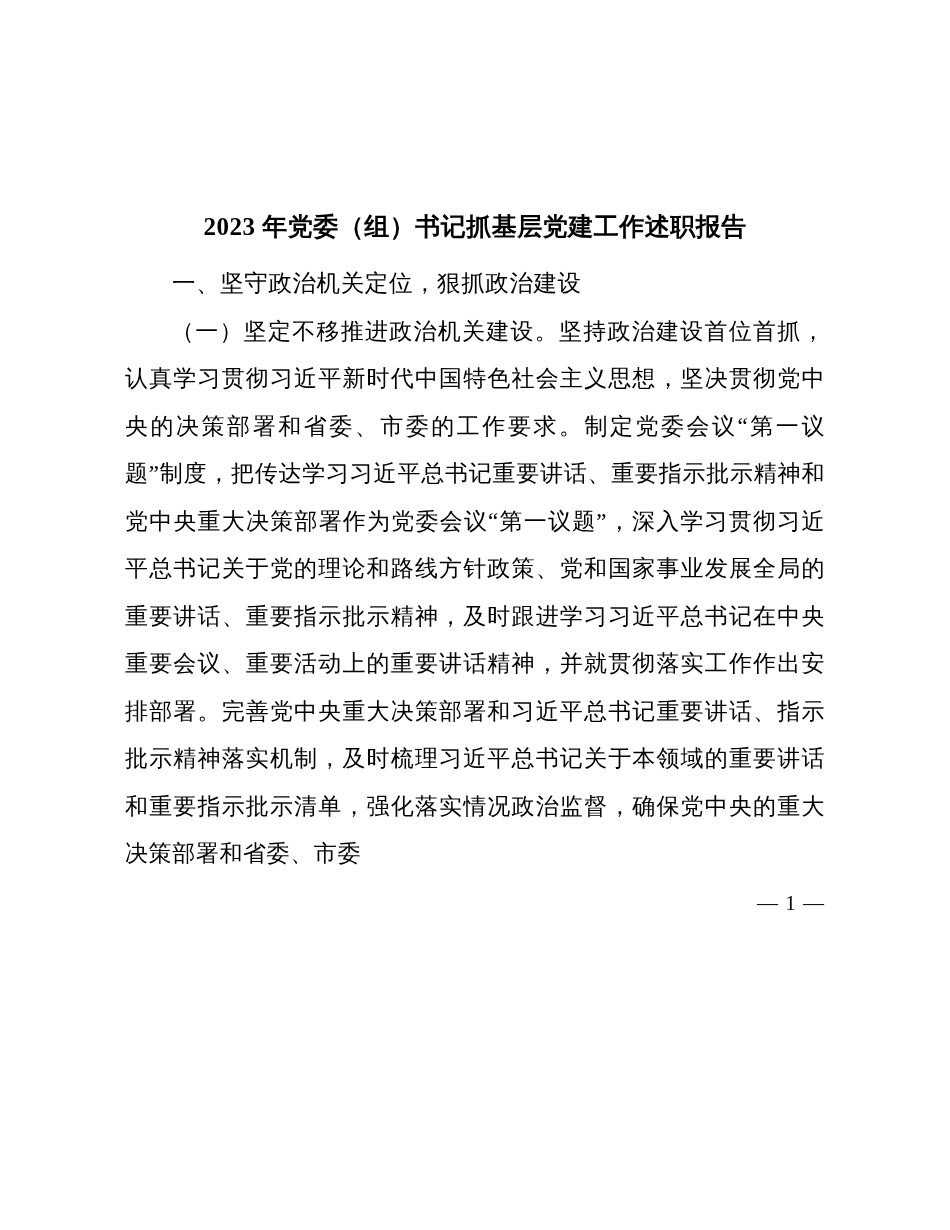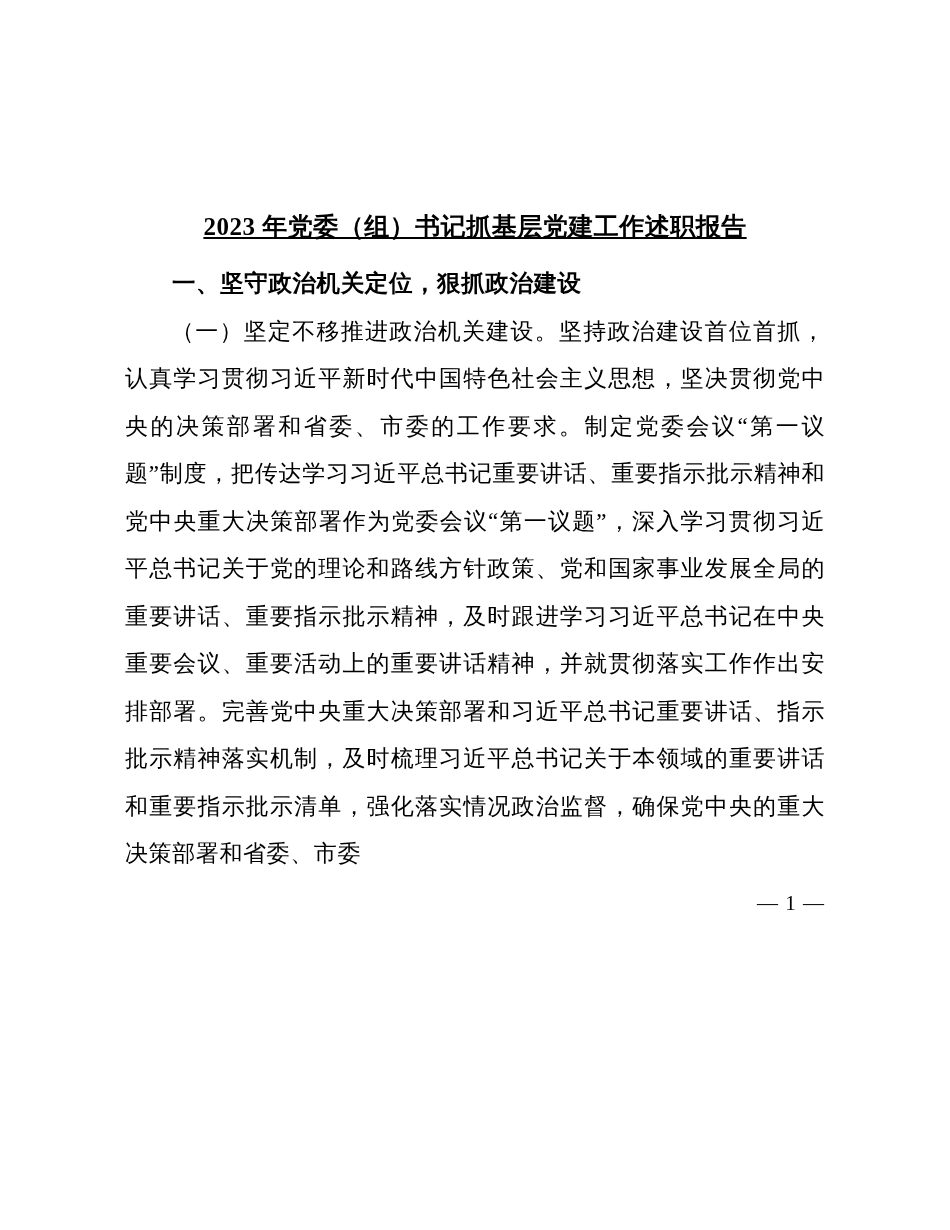--- a/index.html
+++ b/index.html
@@ -21,35 +21,34 @@
     padding: 208px 125px 0 125px;
   }
   .doc-title {
     margin: 0 0 14px 0;
     font-size: 25px;
     font-weight: bold;
     text-align: center;
     line-height: 38px;
     letter-spacing: 0.5px;
     font-family: "Liberation Serif", "DejaVu Serif", serif;
-    text-decoration: underline;
   }
   .para {
     margin: 0;
     font-size: 23px;
     line-height: 47.5px;
     text-align: justify;
     text-justify: inter-ideograph;
     text-indent: 2em;
     letter-spacing: 0.6px;
   }
   .section-heading {
     margin: 0;
     font-size: 23.5px;
-    font-weight: bold;
+    font-weight: normal;
     line-height: 47.5px;
     text-indent: 2em;
     letter-spacing: 0.6px;
     font-family: "Liberation Sans", "DejaVu Sans", sans-serif;
   }
   .page-number {
     margin-top: 10px;
     font-size: 21px;
     line-height: 30px;
     text-align: right;

